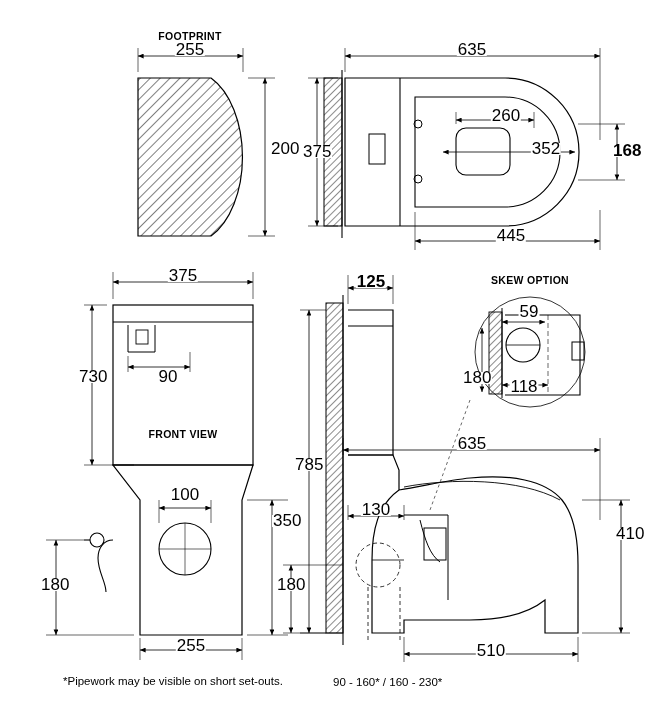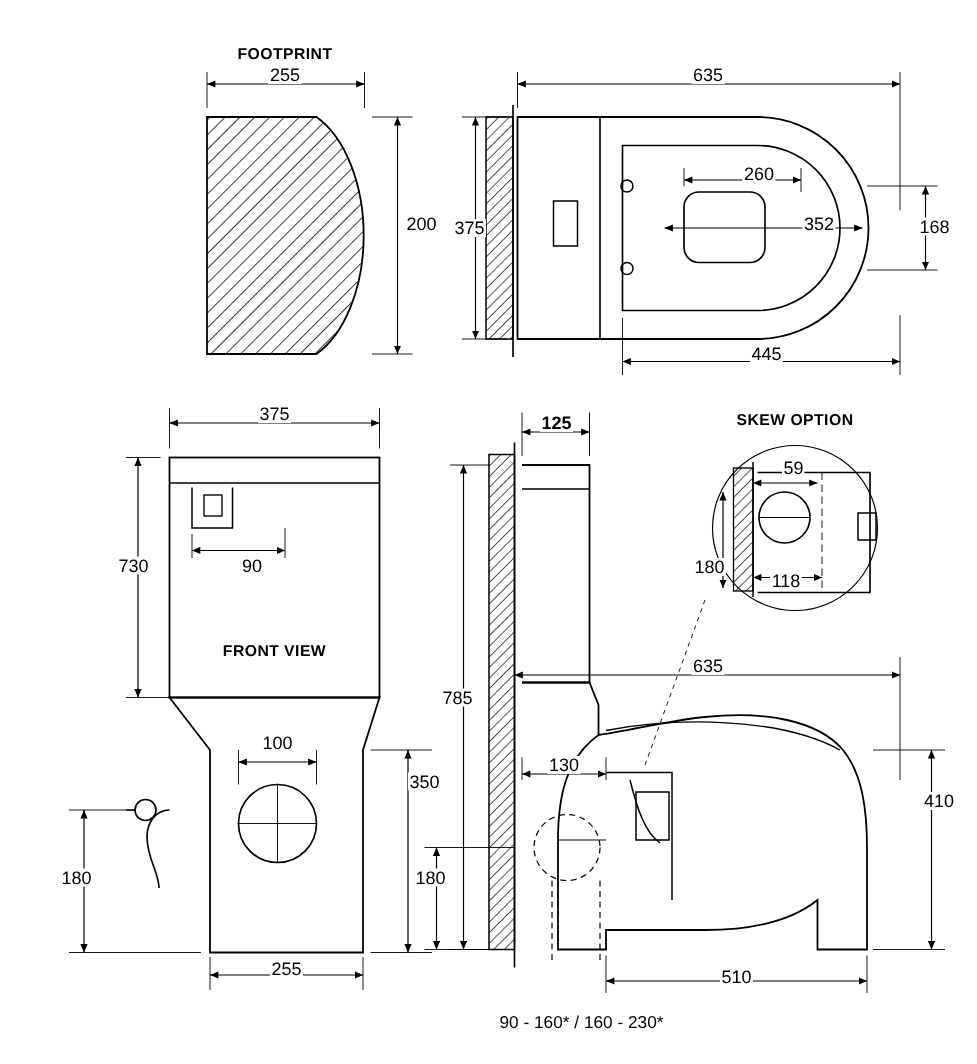--- a/index.html
+++ b/index.html
@@ -20,21 +20,21 @@
     width: 651px;
     height: 592px;
   }
   #drawing {
     position: absolute;
     left: 0;
     top: 0;
   }
   .lbl {
     position: absolute;
-    font-size: 12px;
+    font-size: 17px;
     line-height: 12px;
     color: #000;
     white-space: nowrap;
     background: #ffffff;
     padding: 0 1px;
   }
   .lbl.bold {
     font-weight: bold;
     font-size: 10.5px;
     letter-spacing: 0.3px;
@@ -253,21 +253,21 @@
 </svg>
 
 <div class="lbl bold center" style="left:190px; top:30px;">FOOTPRINT</div>
 <div class="lbl center" style="left:190px; top:44px;">255</div>
 <div class="lbl" style="left:270px; top:143px;">200</div>
 
 <div class="lbl center" style="left:472px; top:44px;">635</div>
 <div class="lbl" style="left:302px; top:146px;">375</div>
 <div class="lbl center" style="left:506px; top:110px;">260</div>
 <div class="lbl center" style="left:546px; top:143px;text-align:right;">352</div>
-<div class="lbl" style="left:612px; top:145px;">168</div>
+<div class="lbl" style="left:612px; top:145px;font-weight:bold;">168</div>
 <div class="lbl center" style="left:511px; top:230px;">445</div>
 
 <div class="lbl center" style="left:183px; top:270px;">375</div>
 <div class="lbl" style="left:78px; top:371px;">730</div>
 <div class="lbl center" style="left:168px; top:371px;">90</div>
 <div class="lbl bold center" style="left:183px; top:428px;">FRONT VIEW</div>
 <div class="lbl center" style="left:185px; top:489px;">100</div>
 <div class="lbl" style="left:272px; top:515px;">350</div>
 <div class="lbl" style="left:40px; top:579px;">180</div>
 <div class="lbl center" style="left:191px; top:640px;">255</div>
@@ -278,15 +278,16 @@
 <div class="lbl" style="left:615px; top:528px;">410</div>
 <div class="lbl center" style="left:376px; top:504px;">130</div>
 <div class="lbl" style="left:276px; top:579px;">180</div>
 <div class="lbl center" style="left:491px; top:645px;">510</div>
 
 <div class="lbl bold center" style="left:530px; top:274px;">SKEW OPTION</div>
 <div class="lbl center" style="left:529px; top:306px;">59</div>
 <div class="lbl" style="left:462px; top:372px;">180</div>
 <div class="lbl center" style="left:524px; top:381px;">118</div>
 
+<div class="lbl note" style="left:62px; top:675px;">*Pipework may be visible on short set-outs.</div>
 <div class="lbl note" style="left:332px; top:676px;">90 - 160* / 160 - 230*</div>
 
 </div>
 
 </body></html>

